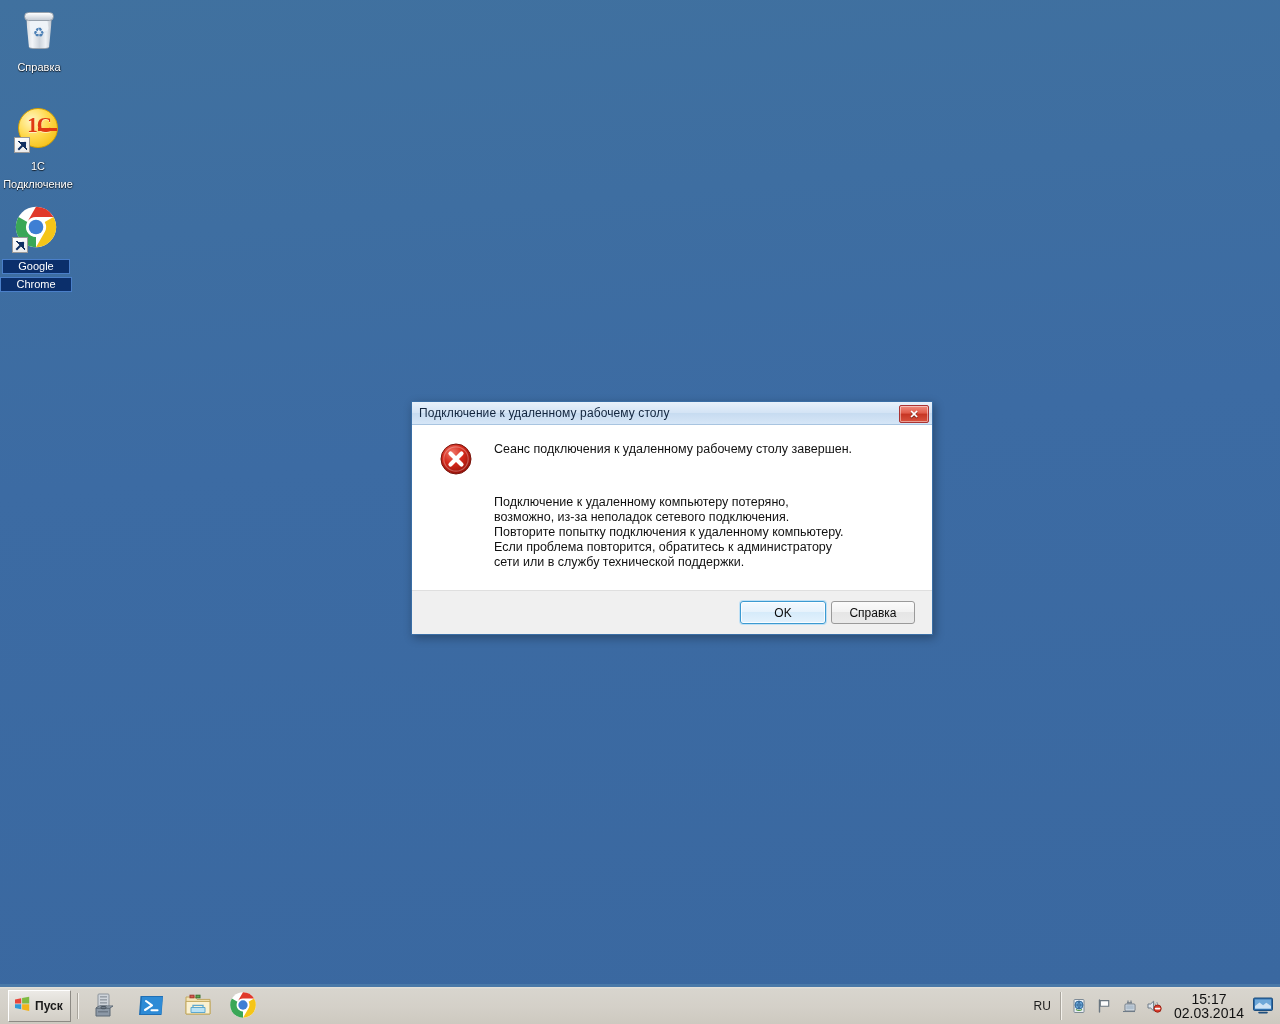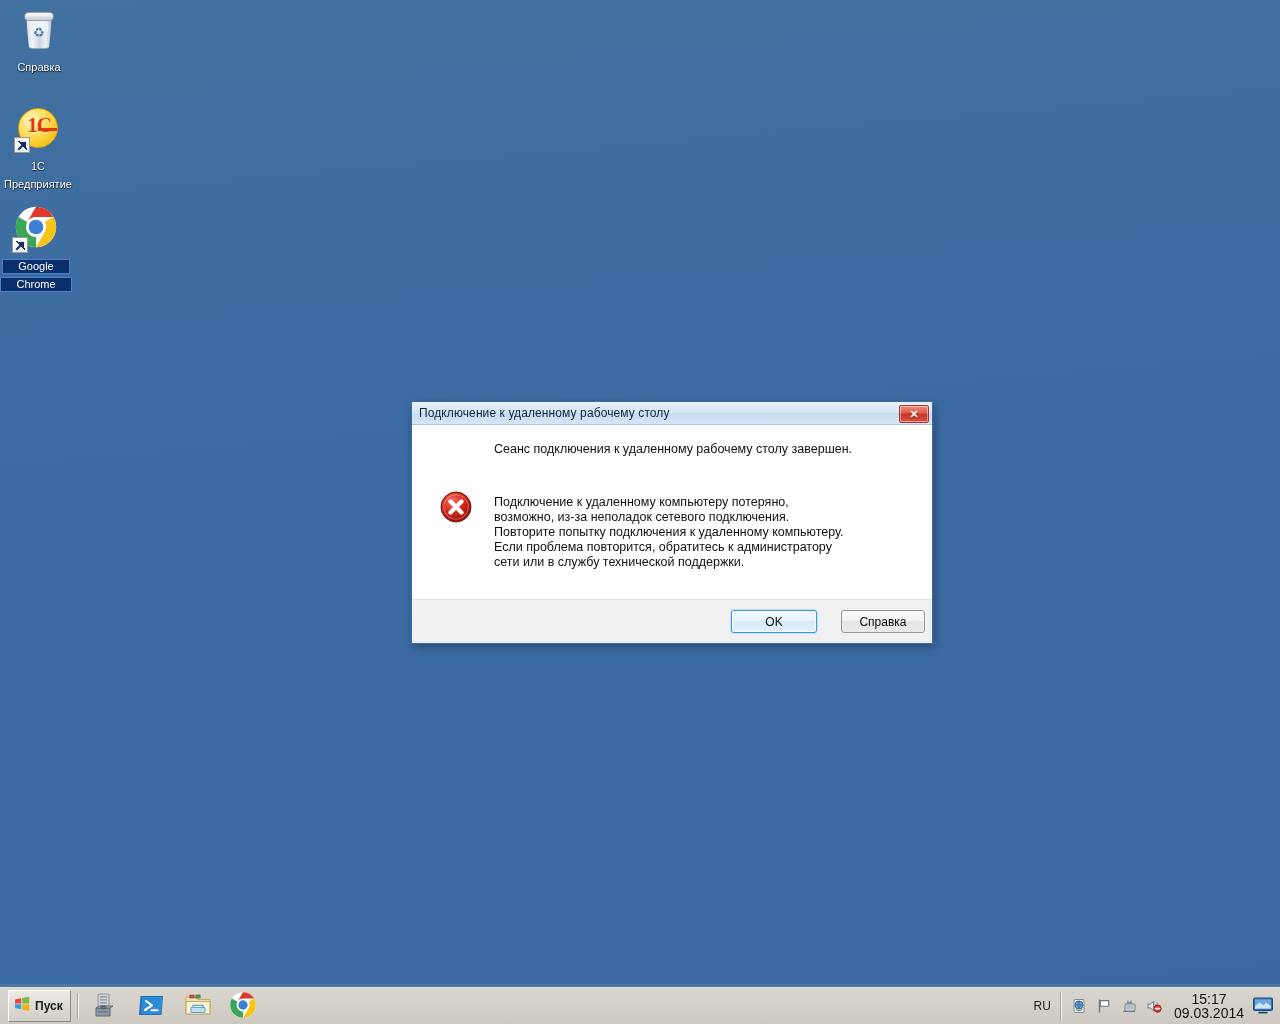--- a/index.html
+++ b/index.html
@@ -192,23 +192,23 @@
   #dlg-close .x {
     color: #fff;
     font-size: 11px;
     font-weight: bold;
     line-height: 11px;
     text-shadow: 0 1px 1px rgba(0,0,0,.5);
   }
 
   #dlg-body {
     background: #ffffff;
-    padding: 16px 18px 29px 28px;
-    display: flex;
-    align-items: center;
+    padding: 16px 18px 20px 28px;
+    display: flex;
+    align-items: flex-start;
     min-height: 133px;
     box-sizing: border-box;
   }
   #err-icon {
     width: 32px; height: 32px;
     flex: 0 0 32px;
     margin-top: 2px;
   }
   #dlg-text {
     margin-left: 22px;
@@ -228,22 +228,22 @@
     margin-top: 38px;
   }
 
   #dlg-footer {
     background: #f0f0f0;
     border-top: 1px solid #dfdfdf;
     height: 43px;
     display: flex;
     align-items: center;
     justify-content: flex-end;
-    padding-right: 7px;
-    gap: 24px;
+    padding-right: 17px;
+    gap: 5px;
   }
   .btn {
     min-width: 84px;
     height: 23px;
     font-size: 12px;
     color: #0b0b0b;
     background: linear-gradient(180deg,#fbfbfb 0%,#f2f2f2 49%,#e6e6e6 50%,#eaeaea 100%);
     border: 1px solid #9a9a9a;
     border-radius: 3px;
     display: flex; align-items: center; justify-content: center;
@@ -369,21 +369,21 @@
         <div class="txt">1C</div>
         <div class="bar"></div>
       </div>
       <div class="shortcut-arrow">
         <svg width="13" height="13" viewBox="0 0 13 13" aria-hidden="true">
           <path d="M3 10 L9 4 M9 4 L5 4 M9 4 L9 8" stroke="#0f2f63" stroke-width="2" fill="none" stroke-linecap="square"></path>
         </svg>
       </div>
     </div>
     <span class="lbl">1C</span><br>
-    <span class="lbl">Предприятие</span>
+    <span class="lbl">Подключение</span>
   </div>
 
   <div class="desk-icon selected" style="left:0px; top:203px; width:72px;">
     <div class="ico-wrap">
       <div class="ico-chrome">
         <svg width="44" height="44" viewBox="0 0 48 48" aria-hidden="true">
           <circle cx="24" cy="24" r="22" fill="#ffffff"></circle>
           <path d="M24 2 A22 22 0 0 1 43.05 13.0 L24 13.0 A11 11 0 0 0 14.5 18.5 Z" fill="#e0392b"></path>
           <path d="M43.05 13.0 A22 22 0 0 1 24 46 L33.5 29.5 A11 11 0 0 0 33.5 18.5 Z" fill="#f5c518"></path>
           <path d="M24 46 A22 22 0 0 1 4.95 13.0 L14.5 18.5 A11 11 0 0 0 24 35 Z" fill="#3aa757"></path>
@@ -540,21 +540,21 @@
           <path d="M9 5.6 q2 2.4 0 4.8 M10.8 4 q3 4 0 8" stroke="#8c98a4" stroke-width="1" fill="none"></path>
           <circle cx="11.6" cy="10.6" r="3.6" fill="#d93a2a" stroke="#9d2417"></circle>
           <path d="M9.6 10.6 h4" stroke="#ffffff" stroke-width="1.6" stroke-linecap="round"></path>
         </svg>
       </div>
 
     </div>
 
     <div id="clock">
       <div>15:17</div>
-      <div>09.03.2014</div>
+      <div>02.03.2014</div>
     </div>
 
     <div id="show-desktop">
       <svg width="22" height="17" viewBox="0 0 22 17" aria-hidden="true">
         <rect x="1.5" y="1" width="19" height="12.5" rx="1.2" fill="#2f6fae" stroke="#1d4d7c"></rect>
         <rect x="3" y="2.4" width="16" height="9.6" fill="#6fa8d8"></rect>
         <path d="M3 9 l4.5 -3.4 l3.6 2.6 l3.2 -2.4 l4.7 3.2 v2.6 h-16 z" fill="#cfe3f4"></path>
         <path d="M7 15.6 h8" stroke="#1d4d7c" stroke-width="1.6" stroke-linecap="round"></path>
       </svg>
     </div>

